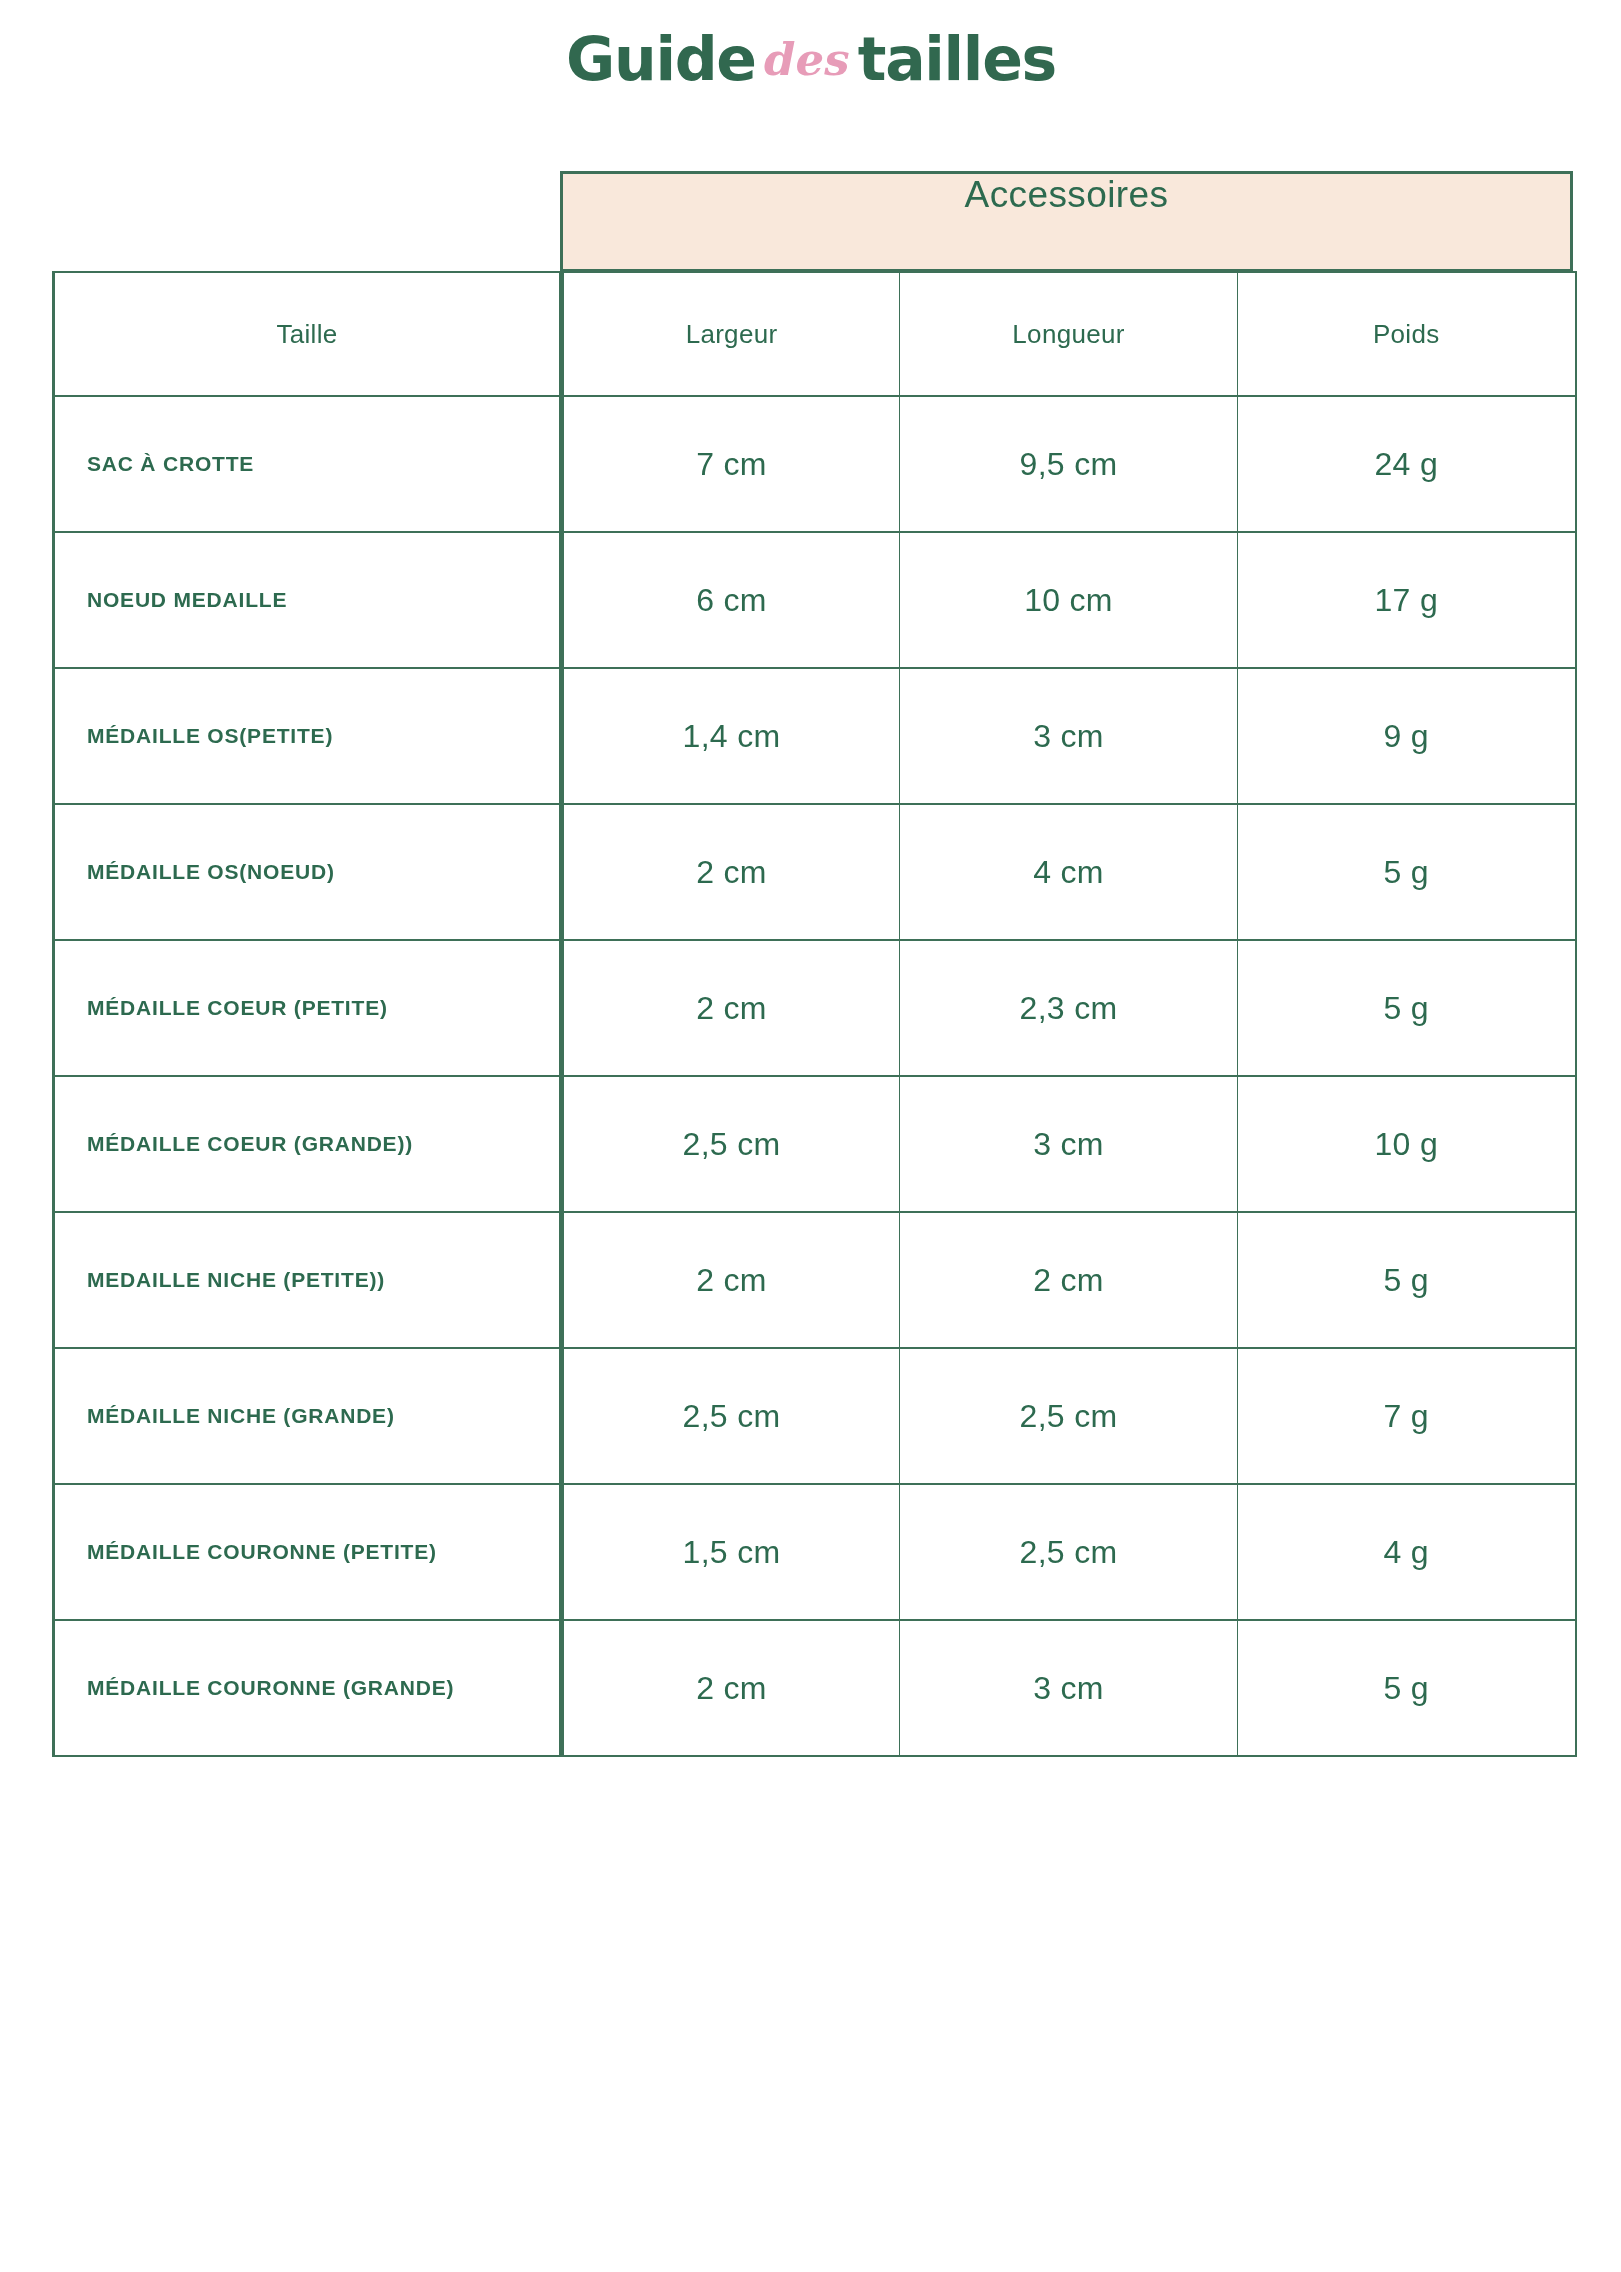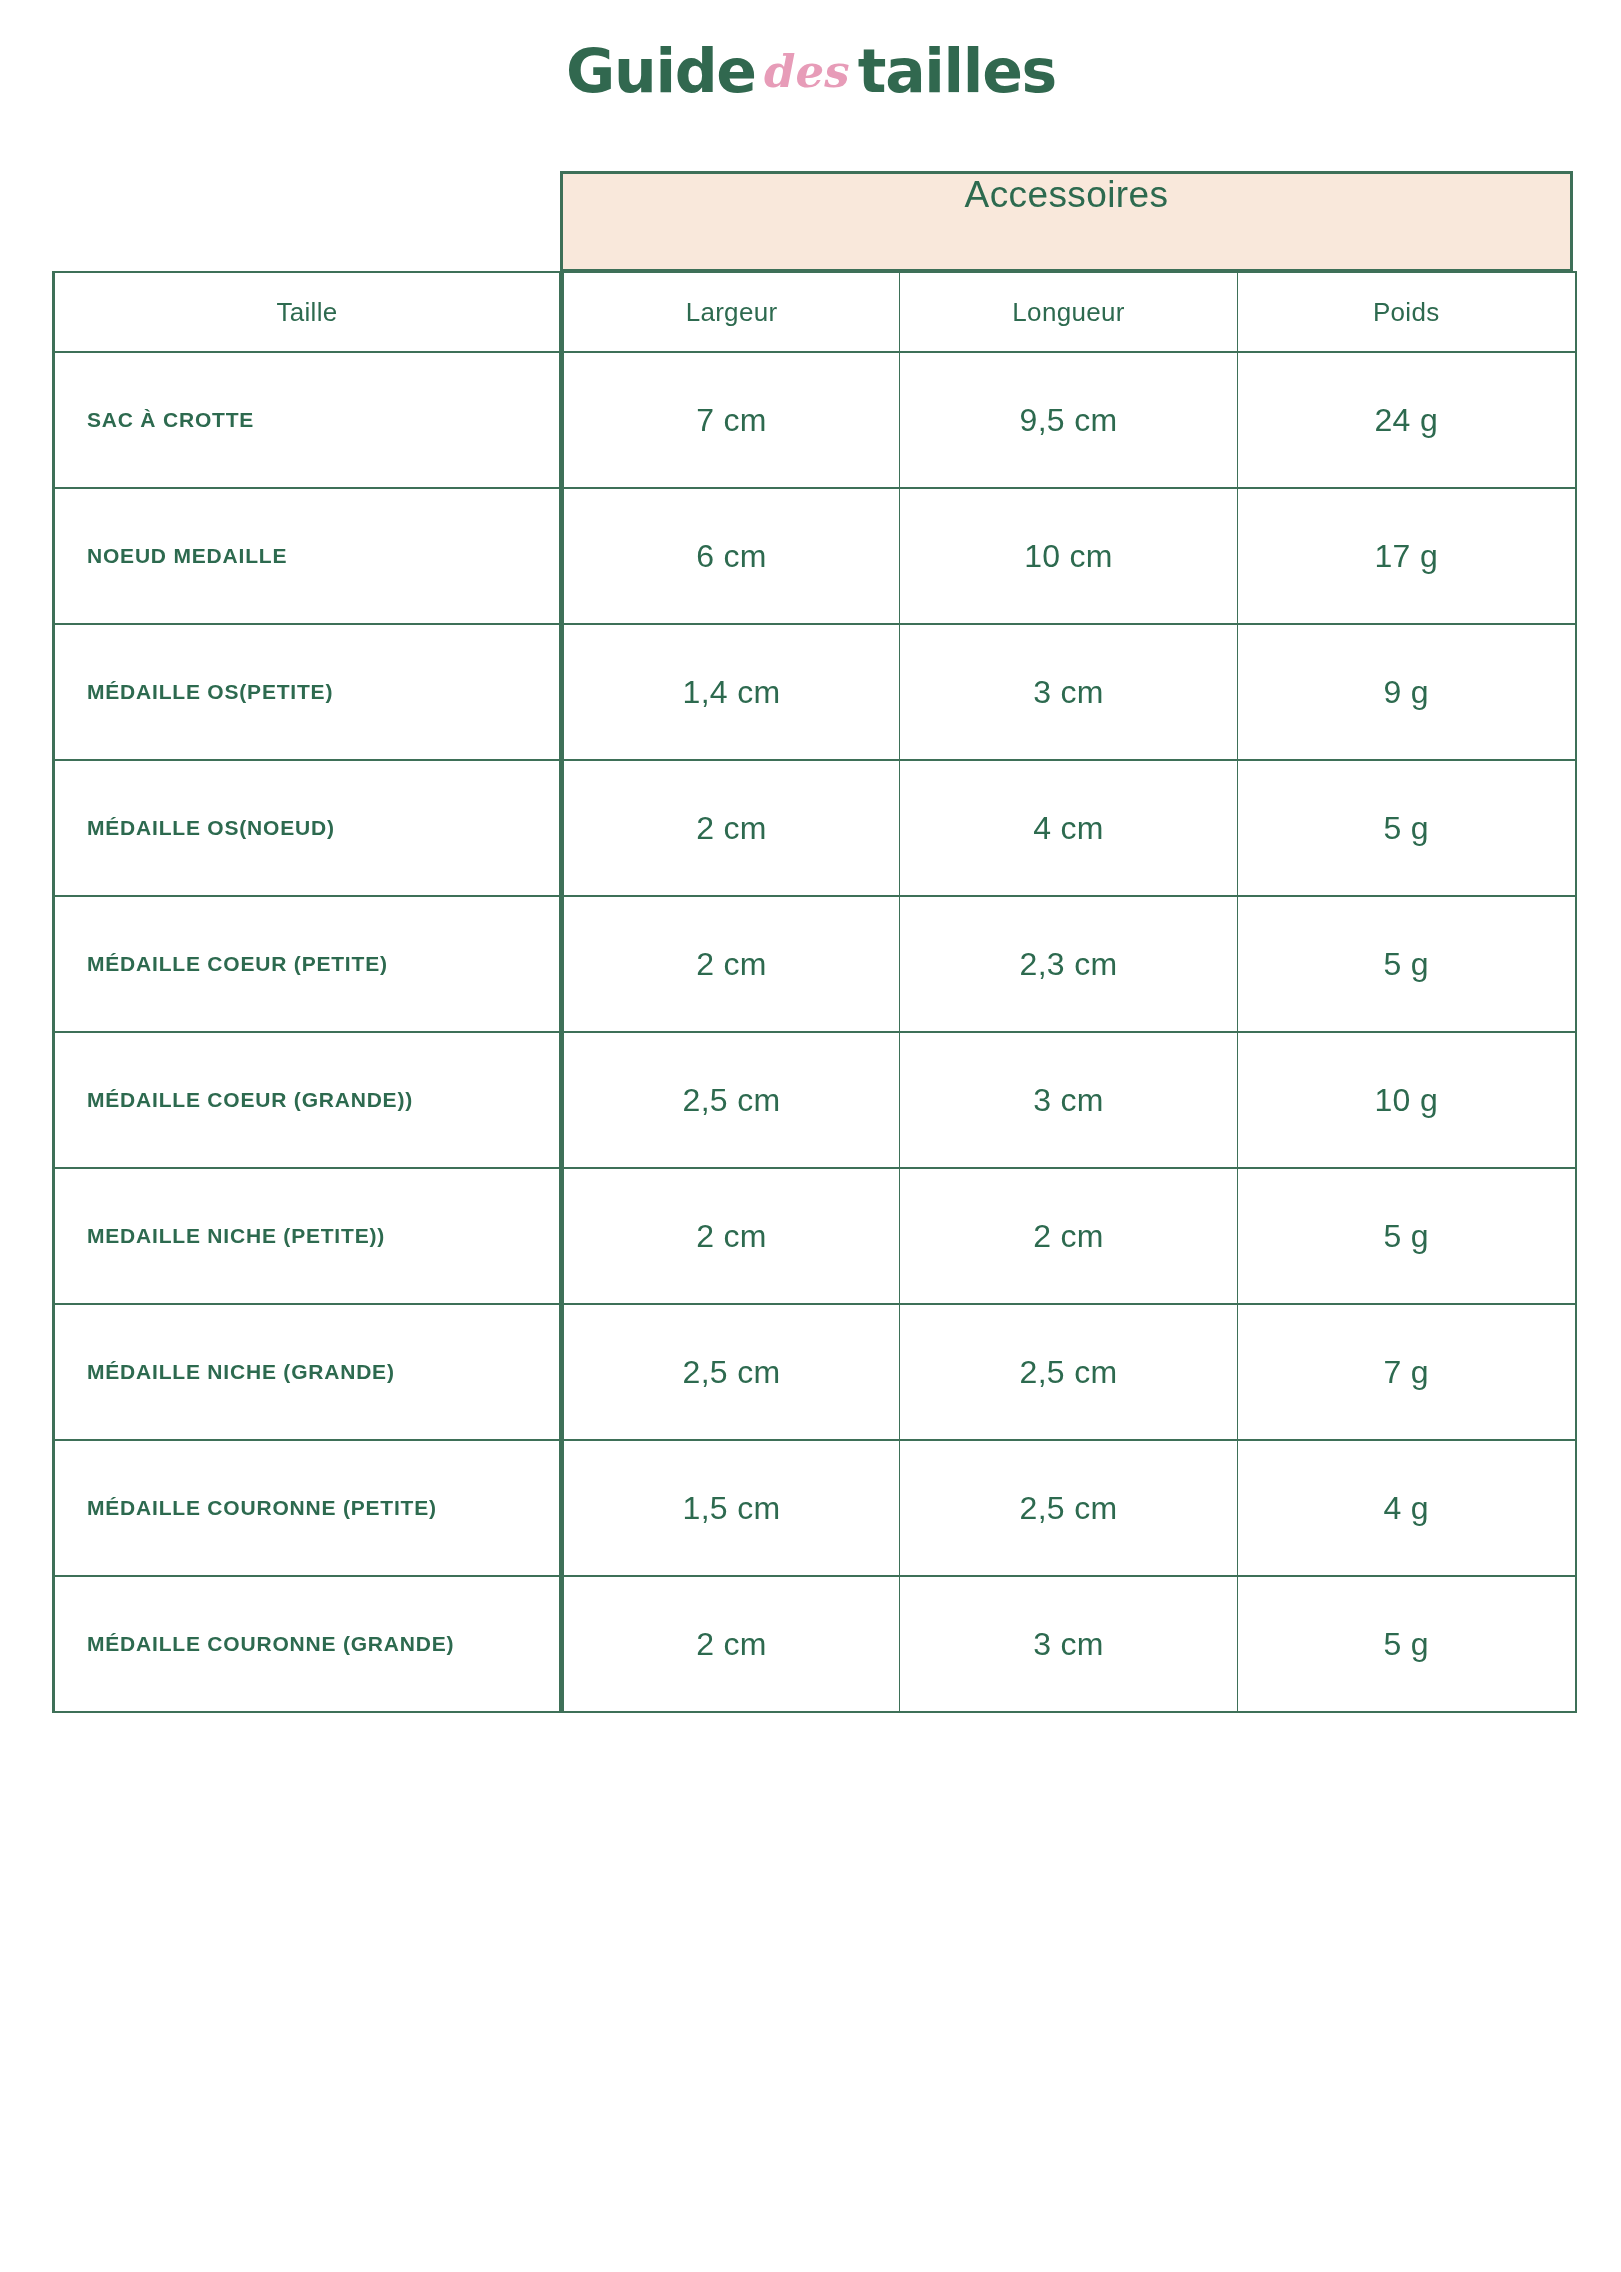--- a/index.html
+++ b/index.html
@@ -23,21 +23,21 @@
     position:relative;
     width:1622px;
     height:2273px;
     background:#fff;
     overflow:hidden;
   }
 
   
   .title-wrap{
     position:absolute;
-    top:36px;
+    top:24px;
     left:0;
     width:1622px;
     text-align:center;
     white-space:nowrap;
   }
   .title-word{
     font-family:"DejaVu Sans", sans-serif;
     font-weight:700;
     font-size:60px;
     letter-spacing:-1.3px;
@@ -119,21 +119,21 @@
     border-right:5px solid var(--line);
     border-left:3.3px solid var(--line);
   }
   
   table.size-table tbody tr td{
     border-top:2.5px solid var(--line);
     border-bottom:2.5px solid var(--line);
   }
 
   thead th{
-    height:80px;
+    height:124px;
   }
   .th-label{
     font-family:"Liberation Sans", sans-serif;
     font-size:26px;
     font-weight:400;
     color:var(--green-dark);
     letter-spacing:0.3px;
   }
 
   tbody tr{height:136px;}

